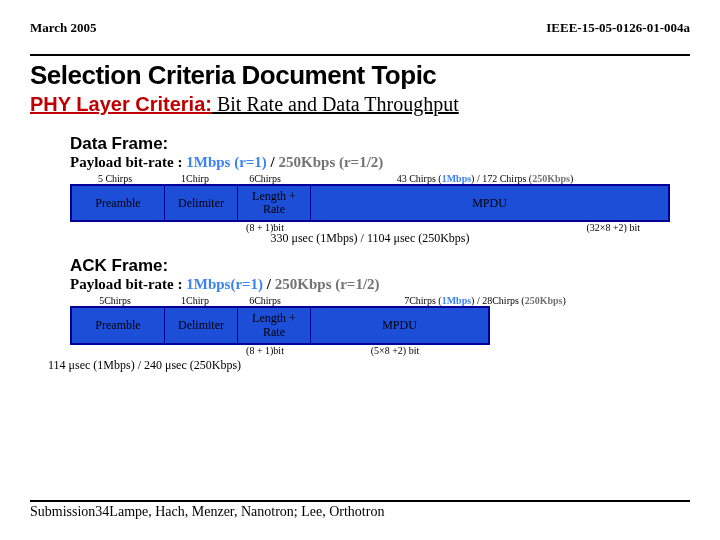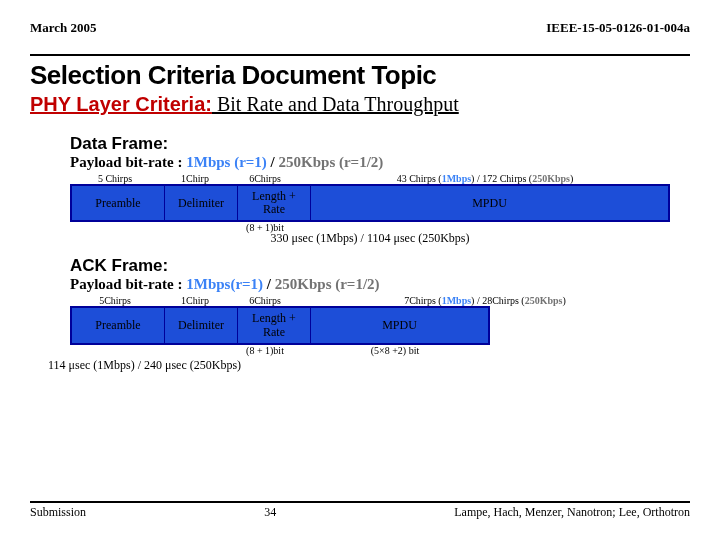--- a/index.html
+++ b/index.html
@@ -97,22 +97,21 @@
     font-size: 12px;
     margin-left: 18px;
     margin-top: 2px;
   }
   .footer-row {
     position: absolute;
     bottom: 20px;
     left: 30px;
     right: 30px;
     display: flex;
-    justify-content: space-between;
-    font-size: 12px;
+    font-size: 14px;
     border-top: 2px solid #000;
     padding-top: 2px;
   }
   .spacer { height: 10px; }
 </style>
 </head>
 <body>
 
 <div class="header-row">
   <span>March 2005</span>
@@ -143,20 +142,21 @@
   <div class="frame-cell" style="width:88px">Preamble</div>
   <div class="frame-cell" style="width:68px">Delimiter</div>
   <div class="frame-cell" style="width:68px;line-height:1.1">Length + Rate</div>
   <div class="frame-cell" style="flex:1">MPDU</div>
 </div>
 
 <div class="bit-row">
   <div style="width:90px"></div>
     <div style="width:70px"></div>
   <div style="width:70px">(8 + 1)bit</div>
+  <div style="flex:1;text-align:right;padding-right:30px">(32×8 +2) bit</div>
 </div>
 <div class="timing-line">330 μsec (1Mbps) / 1104 μsec (250Kbps)</div>
 
 <div class="spacer"></div>
 
 <div class="section-title">ACK Frame:</div>
 <div class="payload-line">
   <span class="black-bold">Payload bit-rate : </span><span class="blue">1Mbps(r=1)</span><span class="black-bold"> / </span><span class="green">250Kbps (r=1/2)</span>
 </div>
 

